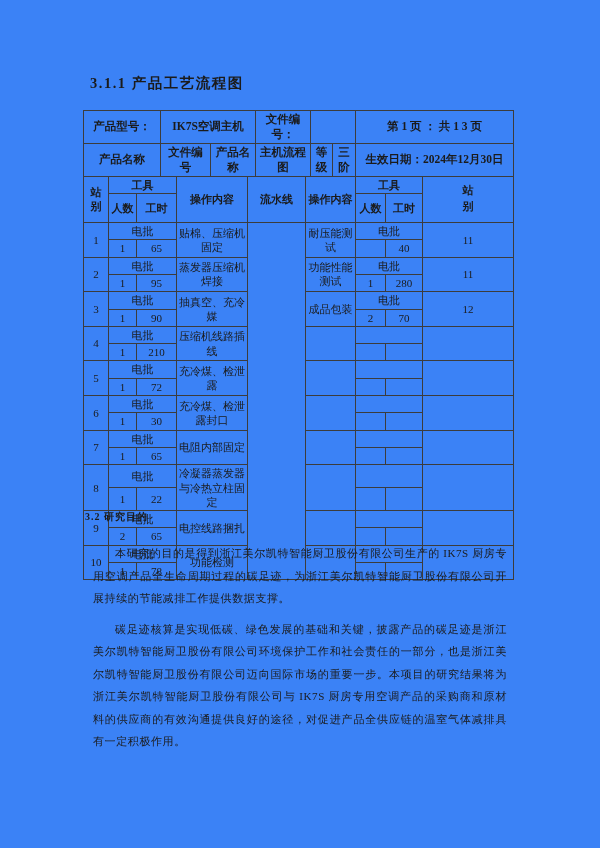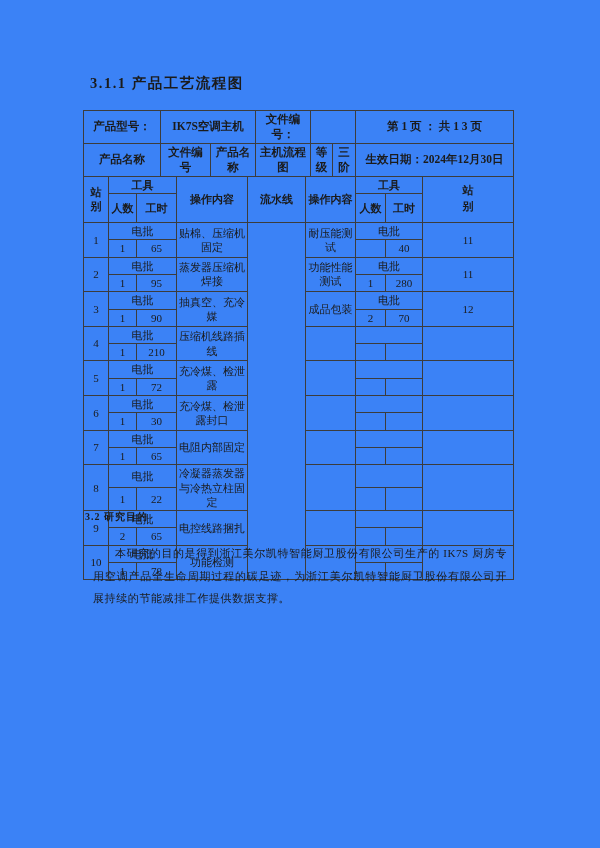--- a/index.html
+++ b/index.html
@@ -264,15 +264,16 @@
         <td></td>
       </tr>
     </tbody>
       </table>
   </div>
 
   <div class="sec2-title">3.2 研究目的</div>
 
   <div class="bodytext">
     <p>本研究的目的是得到浙江美尔凯特智能厨卫股份有限公司生产的 IK7S 厨房专用空调产品全生命周期过程的碳足迹，为浙江美尔凯特智能厨卫股份有限公司开展持续的节能减排工作提供数据支撑。</p>
+    <p>碳足迹核算是实现低碳、绿色发展的基础和关键，披露产品的碳足迹是浙江美尔凯特智能厨卫股份有限公司环境保护工作和社会责任的一部分，也是浙江美尔凯特智能厨卫股份有限公司迈向国际市场的重要一步。本项目的研究结果将为浙江美尔凯特智能厨卫股份有限公司与 IK7S 厨房专用空调产品的采购商和原材料的供应商的有效沟通提供良好的途径，对促进产品全供应链的温室气体减排具有一定积极作用。</p>
   </div>
 
 </div>
 
 </body></html>

